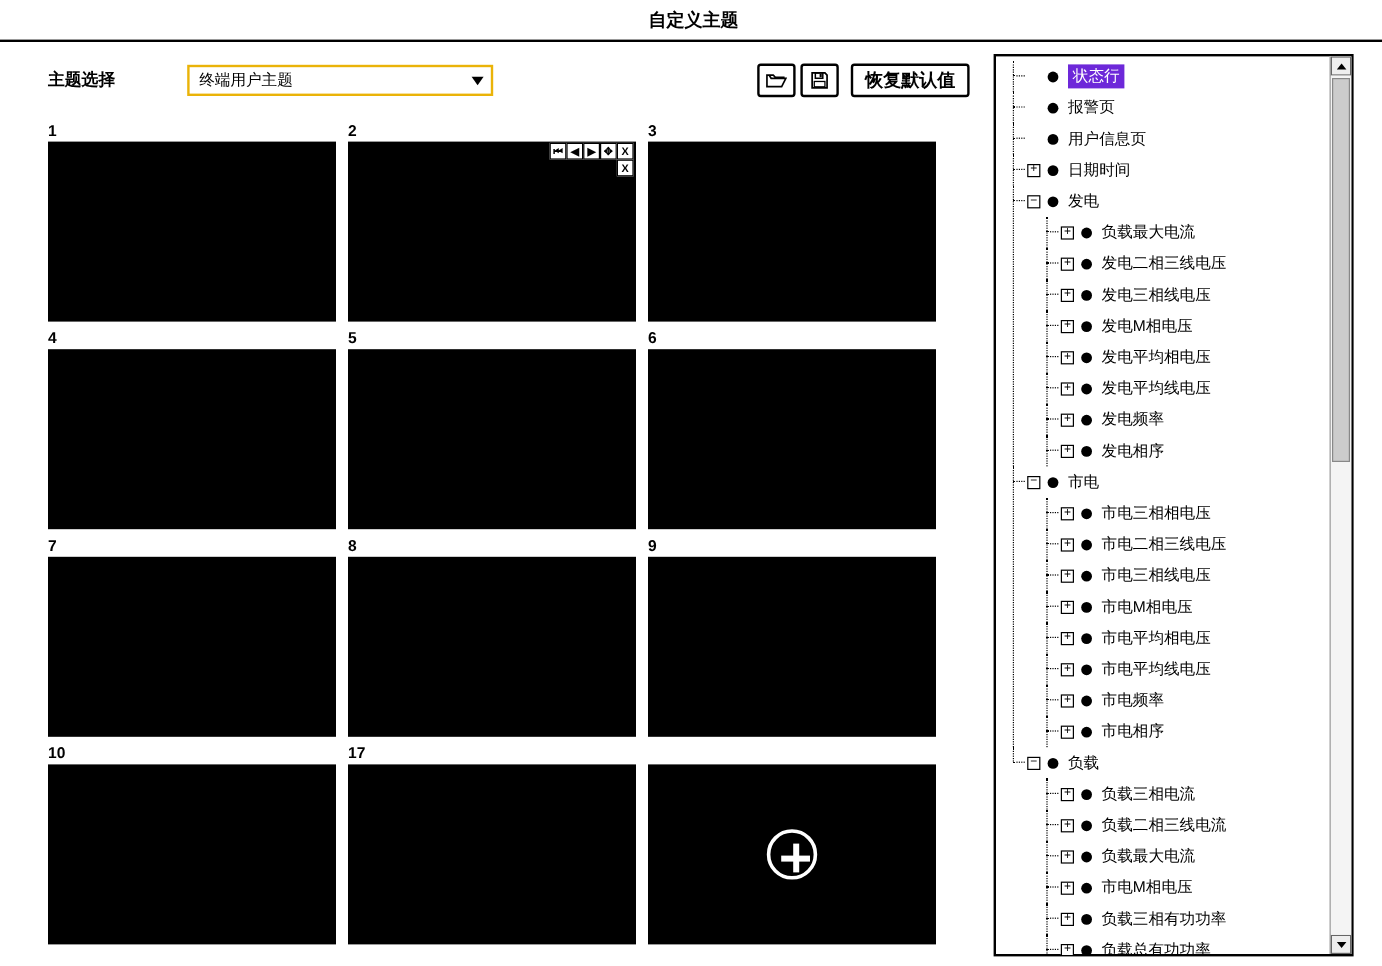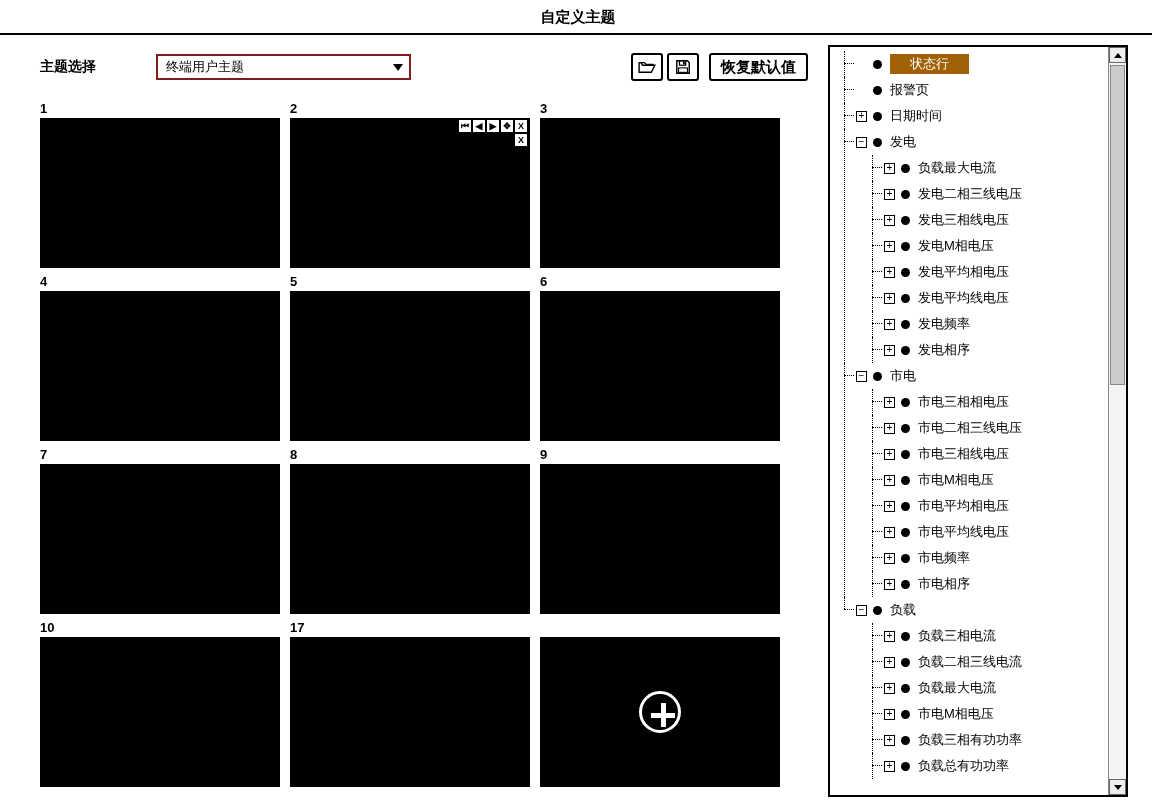--- a/index.html
+++ b/index.html
@@ -18,21 +18,21 @@
   font-size: 15px;
   padding: 8px 0 6px 4px;
 }
 .divider { border-top: 2px solid #000; }
 .main { display: flex; height: 723px; }
 .left-panel { width: 828px; padding: 18px 20px 10px 40px; }
 .top-row { display: flex; align-items: center; margin-bottom: 20px; }
 .theme-label { font-size: 14px; font-weight: bold; margin-right: 60px; }
 .theme-select {
   width: 255px; height: 26px;
-  border: 2px solid #7f1d1d;
+  border: 2px solid #eab308;
   display: flex; align-items: center; justify-content: space-between;
   padding: 0 6px 0 8px; font-size: 13px;
 }
 .triangle-down {
   width: 0; height: 0;
   border-left: 5px solid transparent;
   border-right: 5px solid transparent;
   border-top: 7px solid #000;
 }
 .flex-spacer { flex: 1; }
@@ -135,21 +135,21 @@
 .node-row { display: flex; align-items: center; height: 26px; white-space: nowrap; }
 .expander {
   width: 11px; height: 11px; border: 1px solid #000;
   background: #fff; display: flex; align-items: center; justify-content: center;
   font-size: 10px; line-height: 1; margin-right: 6px;
   position: relative; z-index: 1;
 }
 .expander.none { border: none; background: transparent; width: 11px; }
 .bullet { width: 9px; height: 9px; background: #000; border-radius: 50%; margin-right: 8px; }
 .node-label { font-size: 13px; }
-.node-label.selected { background: #a16207; color: #fff; padding: 1px 20px; }
+.node-label.selected { background: #6d28d9; color: #fff; padding: 1px 4px; }
 </style>
 </head>
 <body>
 
 <div class="title-bar">自定义主题</div>
 <div class="divider"></div>
 
 <div class="main">
   <div class="left-panel">
 
@@ -252,20 +252,27 @@
           </li>
           <li>
             <div class="node-row">
               <div class="expander none"></div>
               <div class="bullet"></div>
               <span class="node-label">报警页</span>
             </div>
           </li>
           <li>
             <div class="node-row">
+              <div class="expander none"></div>
+              <div class="bullet"></div>
+              <span class="node-label">用户信息页</span>
+            </div>
+          </li>
+          <li>
+            <div class="node-row">
               <div class="expander">+</div>
               <div class="bullet"></div>
               <span class="node-label">日期时间</span>
             </div>
           </li>
           <li>
             <div class="node-row">
               <div class="expander">−</div>
               <div class="bullet"></div>
               <span class="node-label">发电</span>

